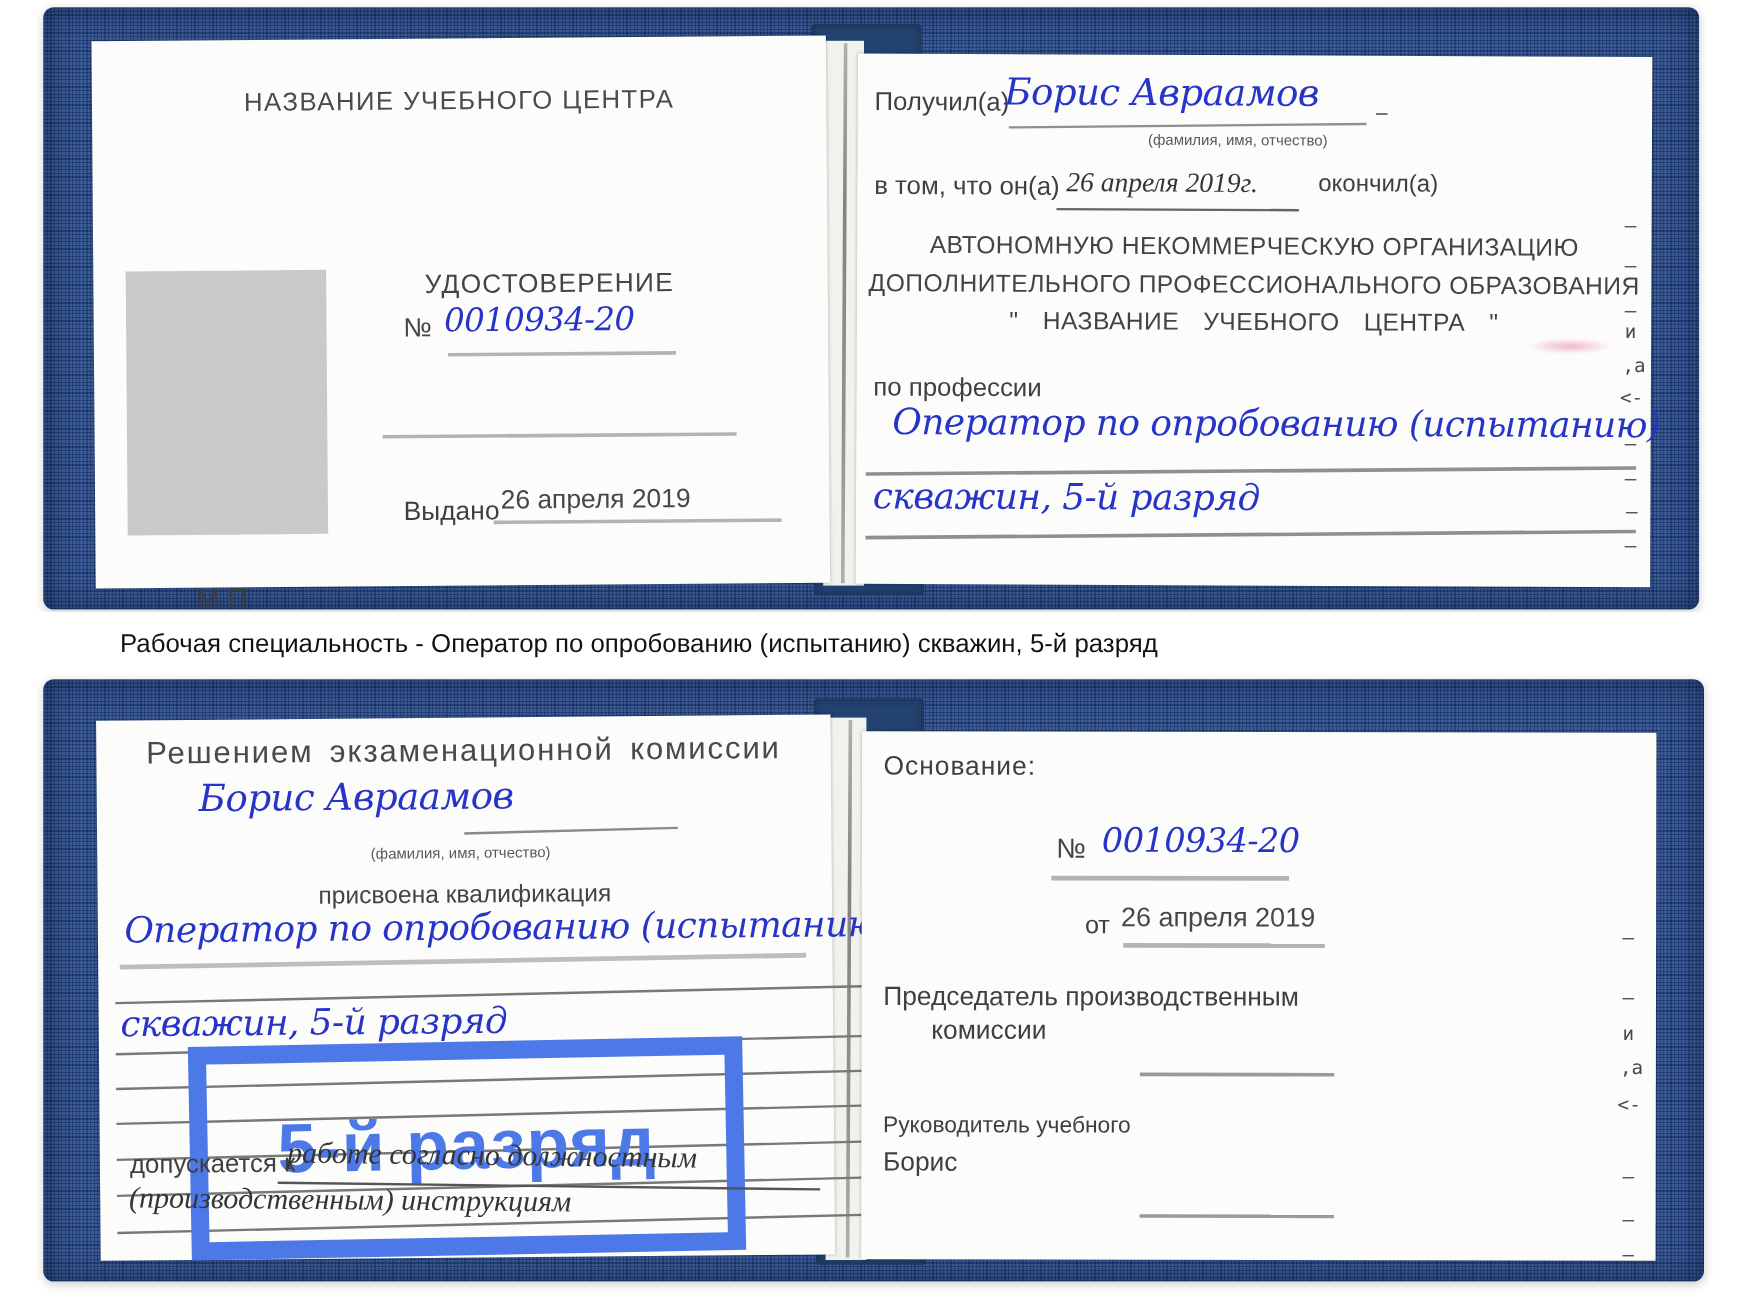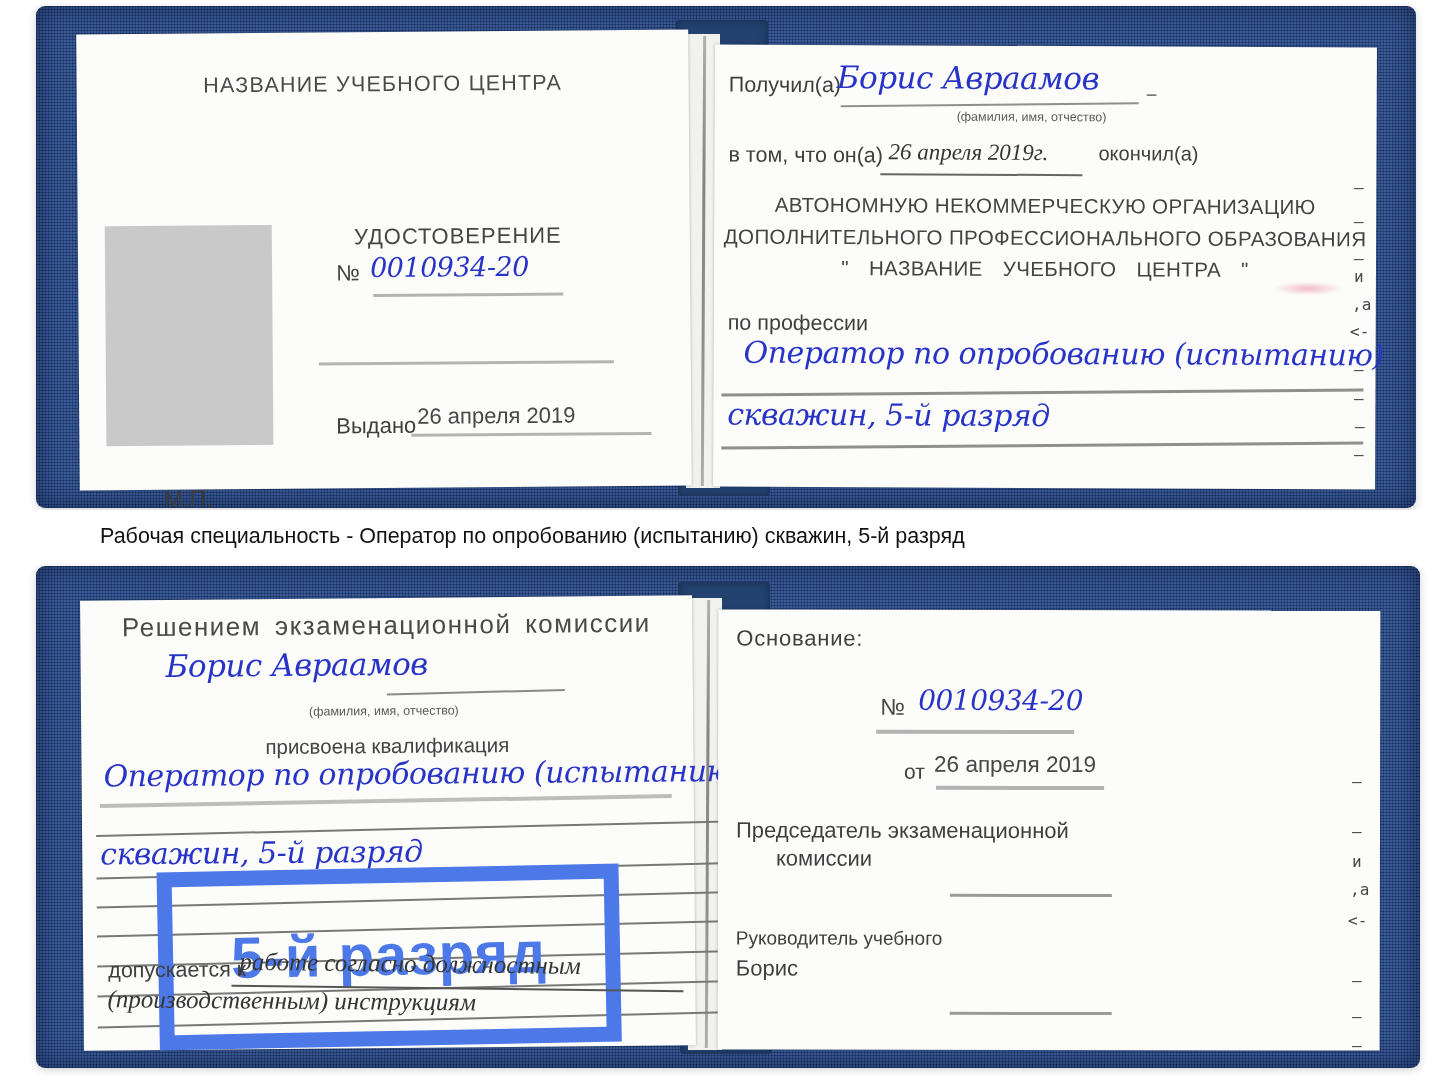--- a/index.html
+++ b/index.html
@@ -148,21 +148,21 @@
       <div class="lbl" style="left:18px;top:16px;font-size:22px;letter-spacing:.8px;">Основание:</div>
 
       <div class="lbl" style="left:162px;top:84px;font-size:23px;color:#454545;">№</div>
       <div class="hw" style="left:200px;top:74px;font-size:28px;">0010934-20</div>
       <div class="ul" style="left:158px;top:120px;width:198px;height:4px;"></div>
 
       <div class="lbl" style="left:186px;top:150px;font-size:21px;">от</div>
       <div class="lbl" style="left:216px;top:142px;font-size:22.5px;color:#474747;">26 апреля 2019</div>
       <div class="ul" style="left:218px;top:176px;width:168px;height:4px;"></div>
 
-      <div class="lbl" style="left:18px;top:208px;font-size:22px;">Председатель экзаменационной</div>
+      <div class="lbl" style="left:18px;top:208px;font-size:22px;">Председатель производственным</div>
       <div class="lbl" style="left:18px;top:236px;font-size:22px;margin-left:40px;">комиссии</div>
       <div class="ul" style="left:232px;top:284px;width:162px;height:3px;background:#9a9a9a;"></div>
 
       <div class="lbl" style="left:18px;top:318px;font-size:19px;text-align:center;">Руководитель учебного</div>
       <div class="lbl" style="left:18px;top:346px;font-size:22px;">Борис</div>
       <div class="ul" style="left:232px;top:402px;width:162px;height:3px;background:#9a9a9a;"></div>
     </div>
 
     <span class="mark" style="left:1316px;top:208px;">–</span>
     <span class="mark" style="left:1316px;top:258px;">–</span>

